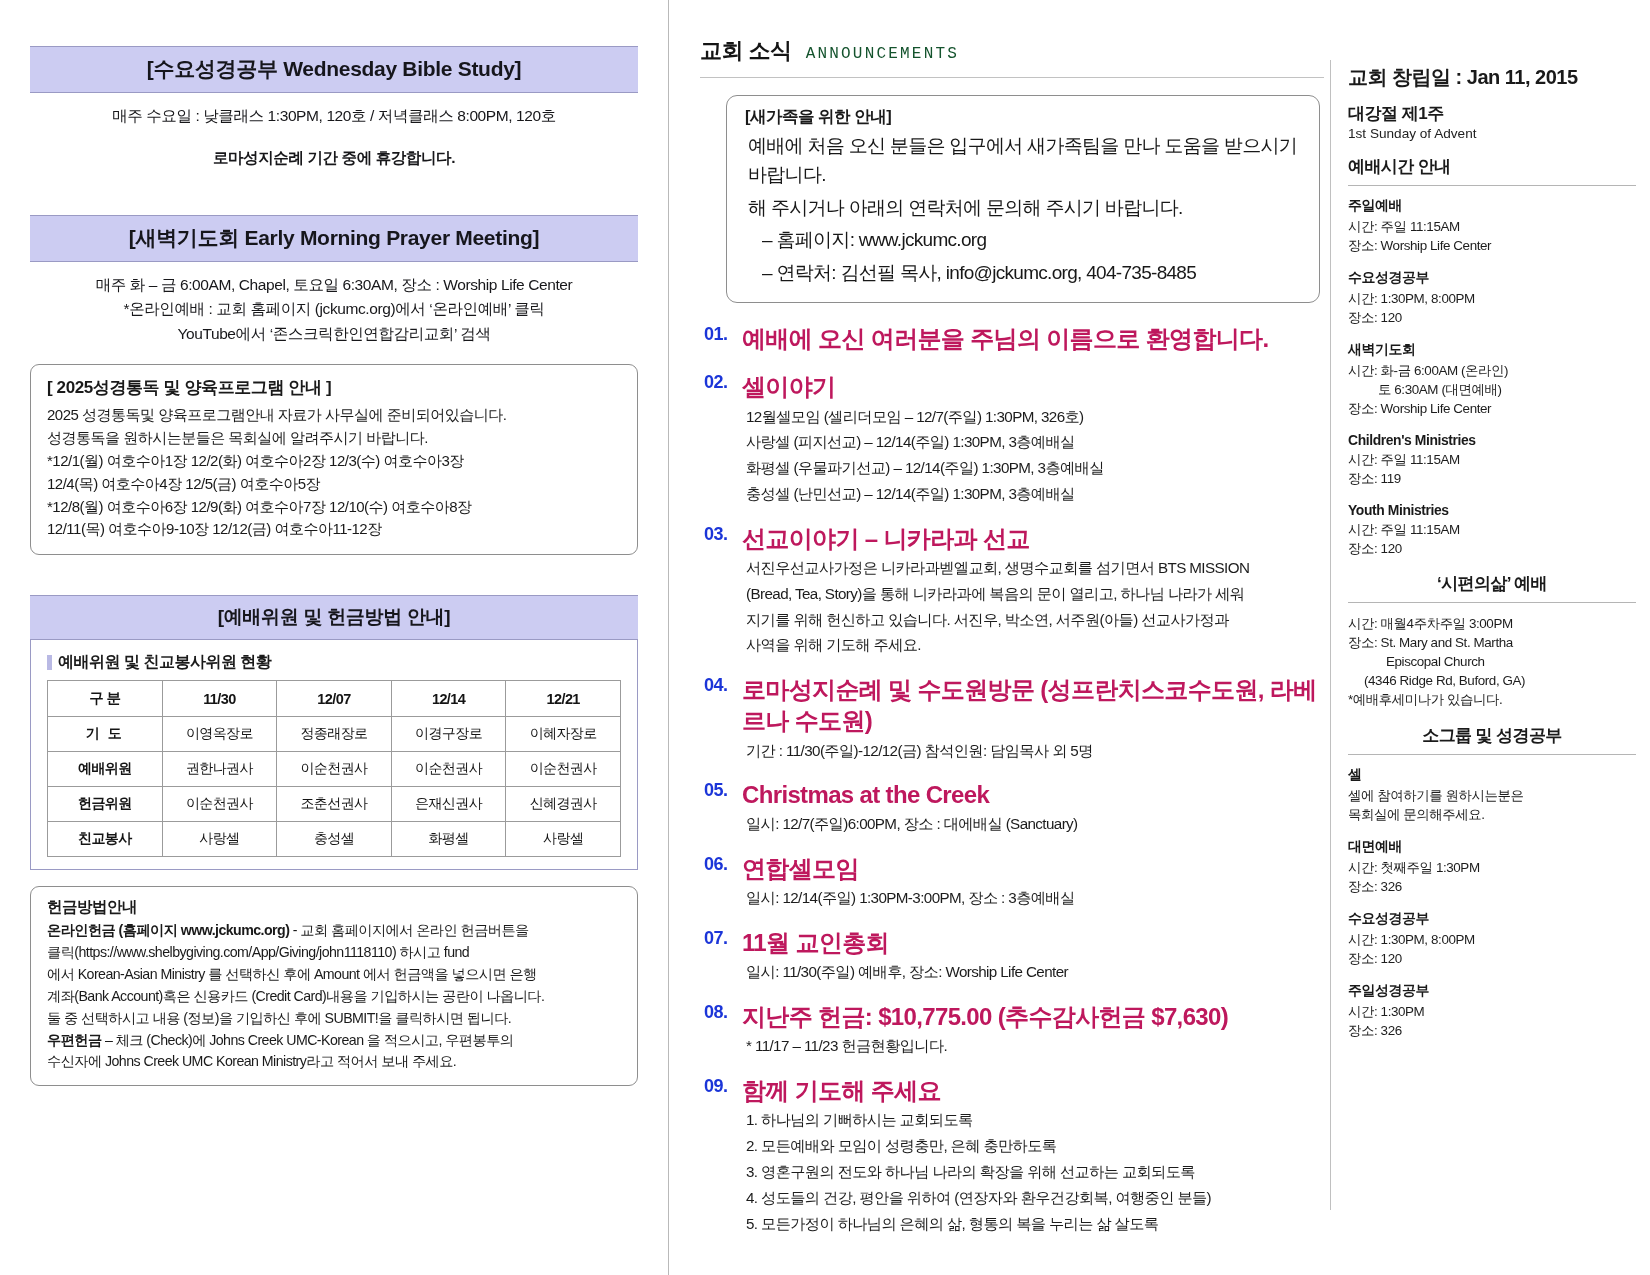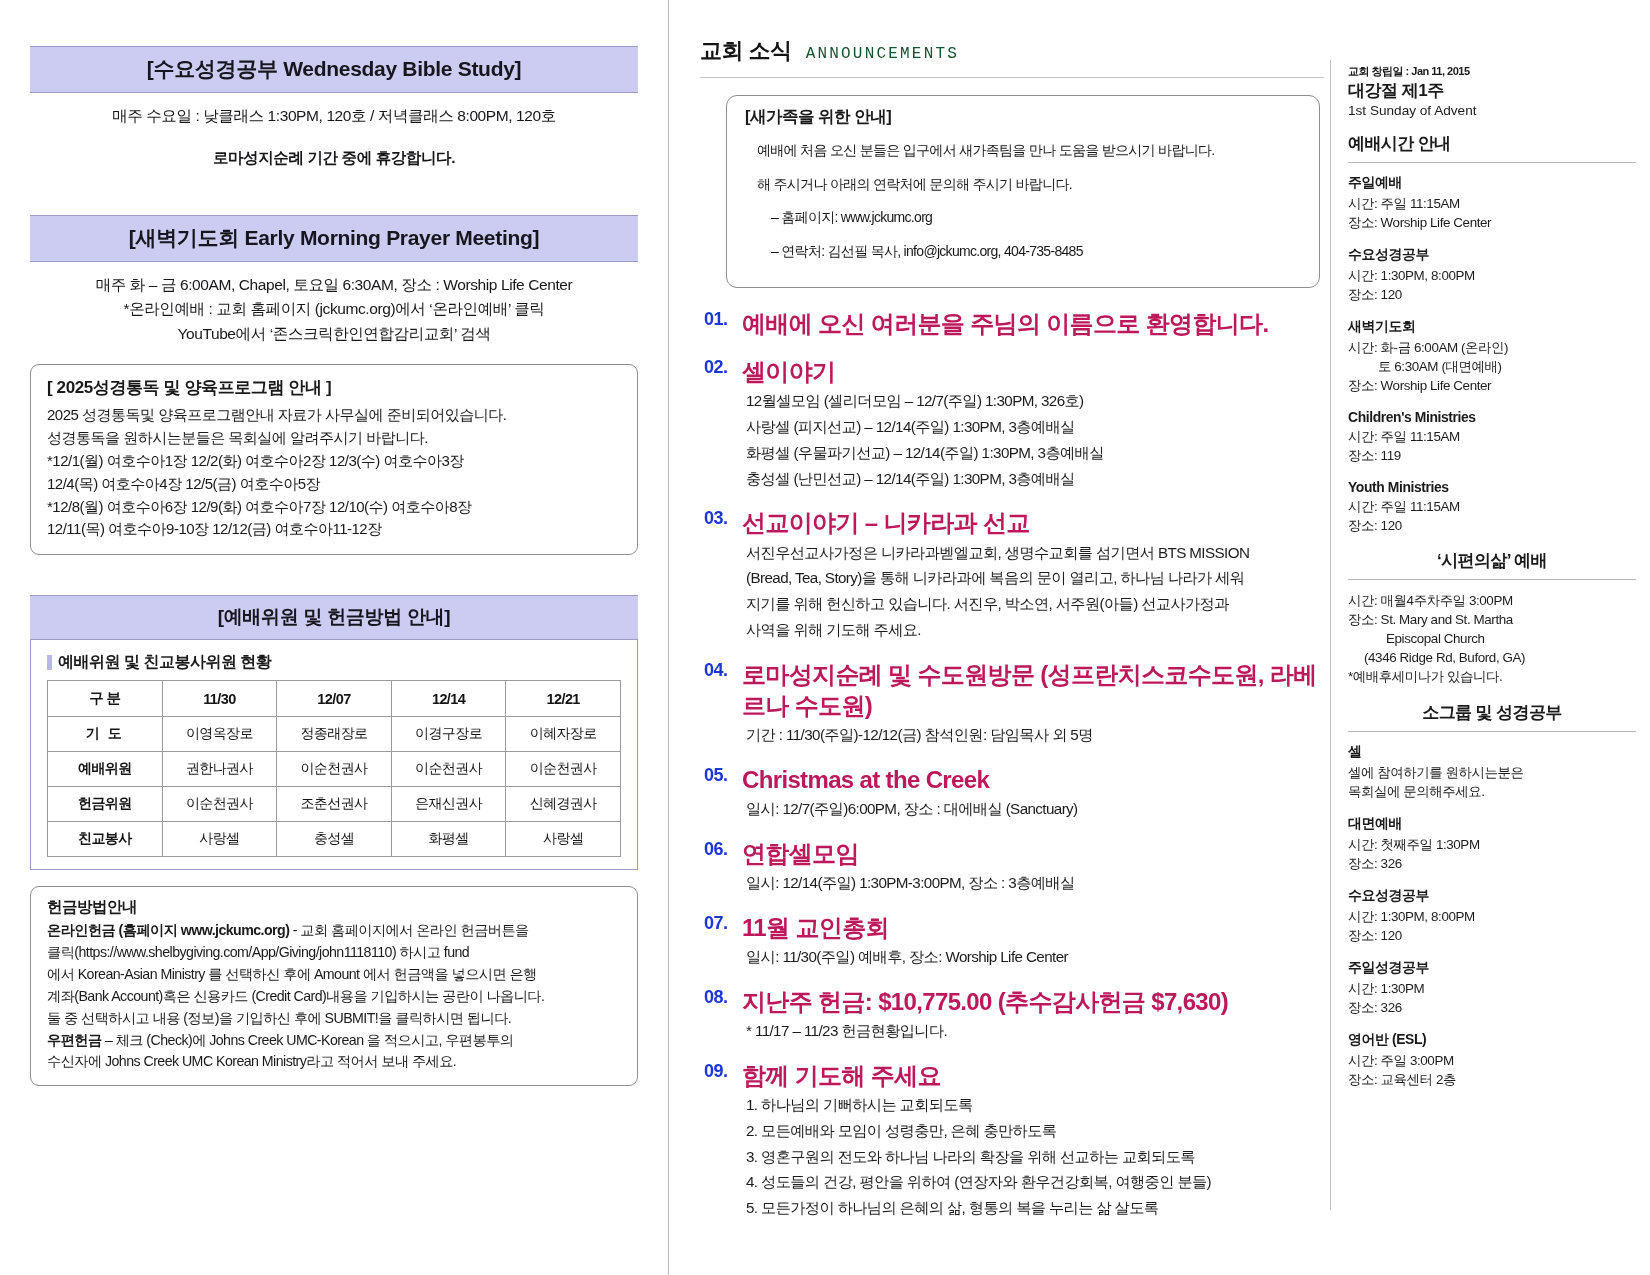--- a/index.html
+++ b/index.html
@@ -108,41 +108,41 @@
   .ann-header .kor{font-size:22px;font-weight:bold;letter-spacing:-0.5px;color:#141414;}
   .ann-header .eng{font-size:16px;color:#14532d;letter-spacing:2.2px;font-family:Liberation Mono, monospace;}
   .ann-rule{height:1px;background:#c2c2c2;margin-left:4px;margin-right:6px;}
 
   .newfam{
     margin:17px 10px 0 30px;
     border:1px solid #8e8e8e;border-radius:11px;
     padding:10px 14px 12px 18px;box-sizing:border-box;
   }
   .newfam .nf-title{font-weight:bold;font-size:16.5px;margin-bottom:3px;letter-spacing:-0.5px;}
-  .newfam p{margin:12px;font-size:14px;line-height:1.55;letter-spacing:-0.7px;color:#181818;}
+  .newfam p{margin:3px;font-size:19px;line-height:1.55;letter-spacing:-0.7px;color:#181818;}
 
   .ann-list{margin:20px 6px 0 8px;}
   .ann-item{display:flex;margin-bottom:17px;}
   .ann-num{
     color:#1b35d8;font-weight:bold;font-size:18px;
     width:38px;flex:0 0 38px;text-align:left;letter-spacing:-0.5px;
     padding-top:1px;
   }
   .ann-body{flex:1;}
   .ann-title{font-weight:bold;font-size:24px;letter-spacing:-0.65px;color:#be185d;line-height:1.3;}
   .ann-title.reg{font-weight:bold;}
   .ann-sub{font-size:15.2px;line-height:1.5;letter-spacing:-0.6px;color:#1c1c1c;margin-top:3px;padding-left:4px;}
 
   
   .side-col{
     position:absolute;left:1330px;top:0;width:320px;height:1275px;
     box-sizing:border-box;padding:64px 14px 0 18px;
   }
   .side-rule{position:absolute;left:1330px;top:60px;width:1px;height:1150px;background:#c0c0c0;}
-  .s-found{font-weight:bold;font-size:11px;letter-spacing:-0.5px;}
+  .s-found{font-weight:bold;font-size:20px;letter-spacing:-0.5px;margin-bottom:11px;}
   .s-advent-k{font-weight:bold;font-size:17px;letter-spacing:-0.5px;}
   .s-advent-e{font-size:13.6px;color:#222;margin-top:1px;}
   .s-sec{font-weight:bold;font-size:17px;letter-spacing:-0.6px;margin:14px 0 7px 0;}
   .s-hr{height:1px;background:#b5b5b5;margin:0 0 11px 0;}
   .s-grp{margin-bottom:14px;}
   .s-grp .n{font-weight:bold;font-size:13.9px;letter-spacing:-0.4px;margin-bottom:2px;}
   .s-grp .l{font-size:13.4px;letter-spacing:-0.4px;line-height:1.42;color:#1d1d1d;}
   .s-grp .l.ind{padding-left:30px;}
   .s-center{text-align:center;}
 </style>
@@ -418,21 +418,16 @@
       <div class="l">시간: 1:30PM, 8:00PM</div>
       <div class="l">장소: 120</div>
     </div>
 
     <div class="s-grp">
       <div class="n">주일성경공부</div>
       <div class="l">시간: 1:30PM</div>
       <div class="l">장소: 326</div>
     </div>
 
-    <div class="s-grp">
-      <div class="n">영어반 (ESL)</div>
-      <div class="l">시간: 주일 3:00PM</div>
-      <div class="l">장소: 교육센터 2층</div>
-    </div>
 
   </div>
 
 </div>
 
 </body></html>

